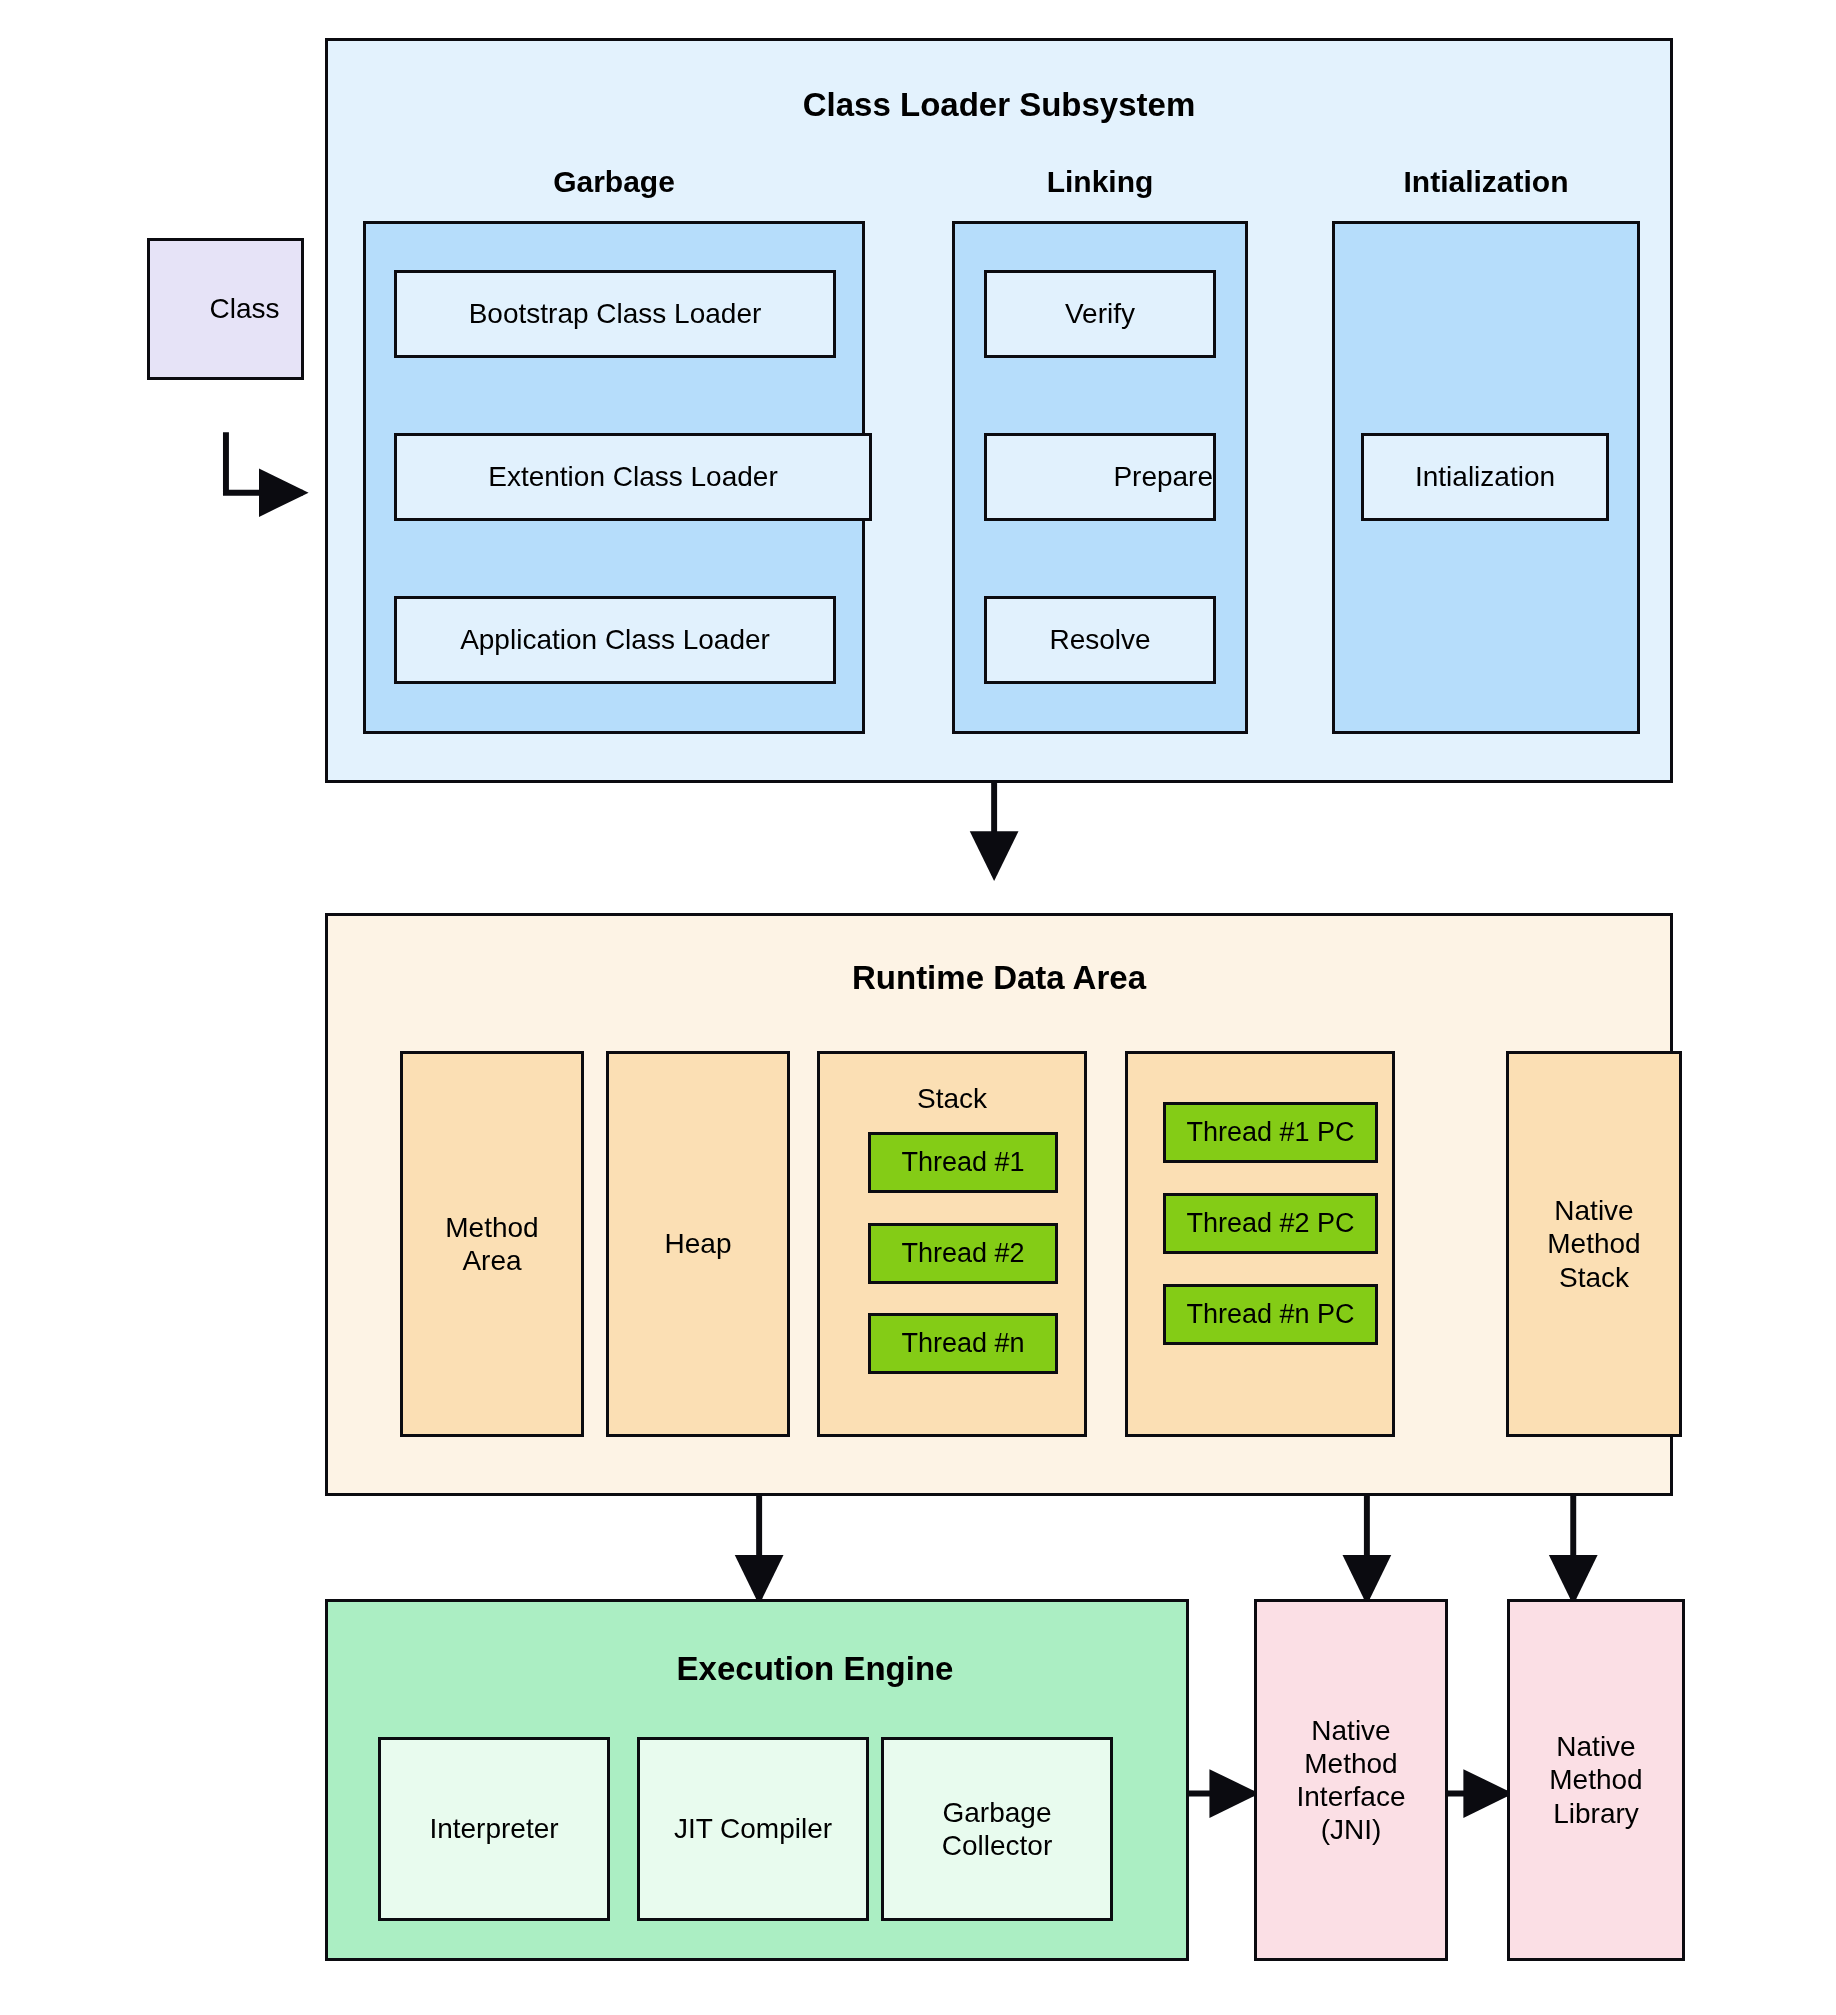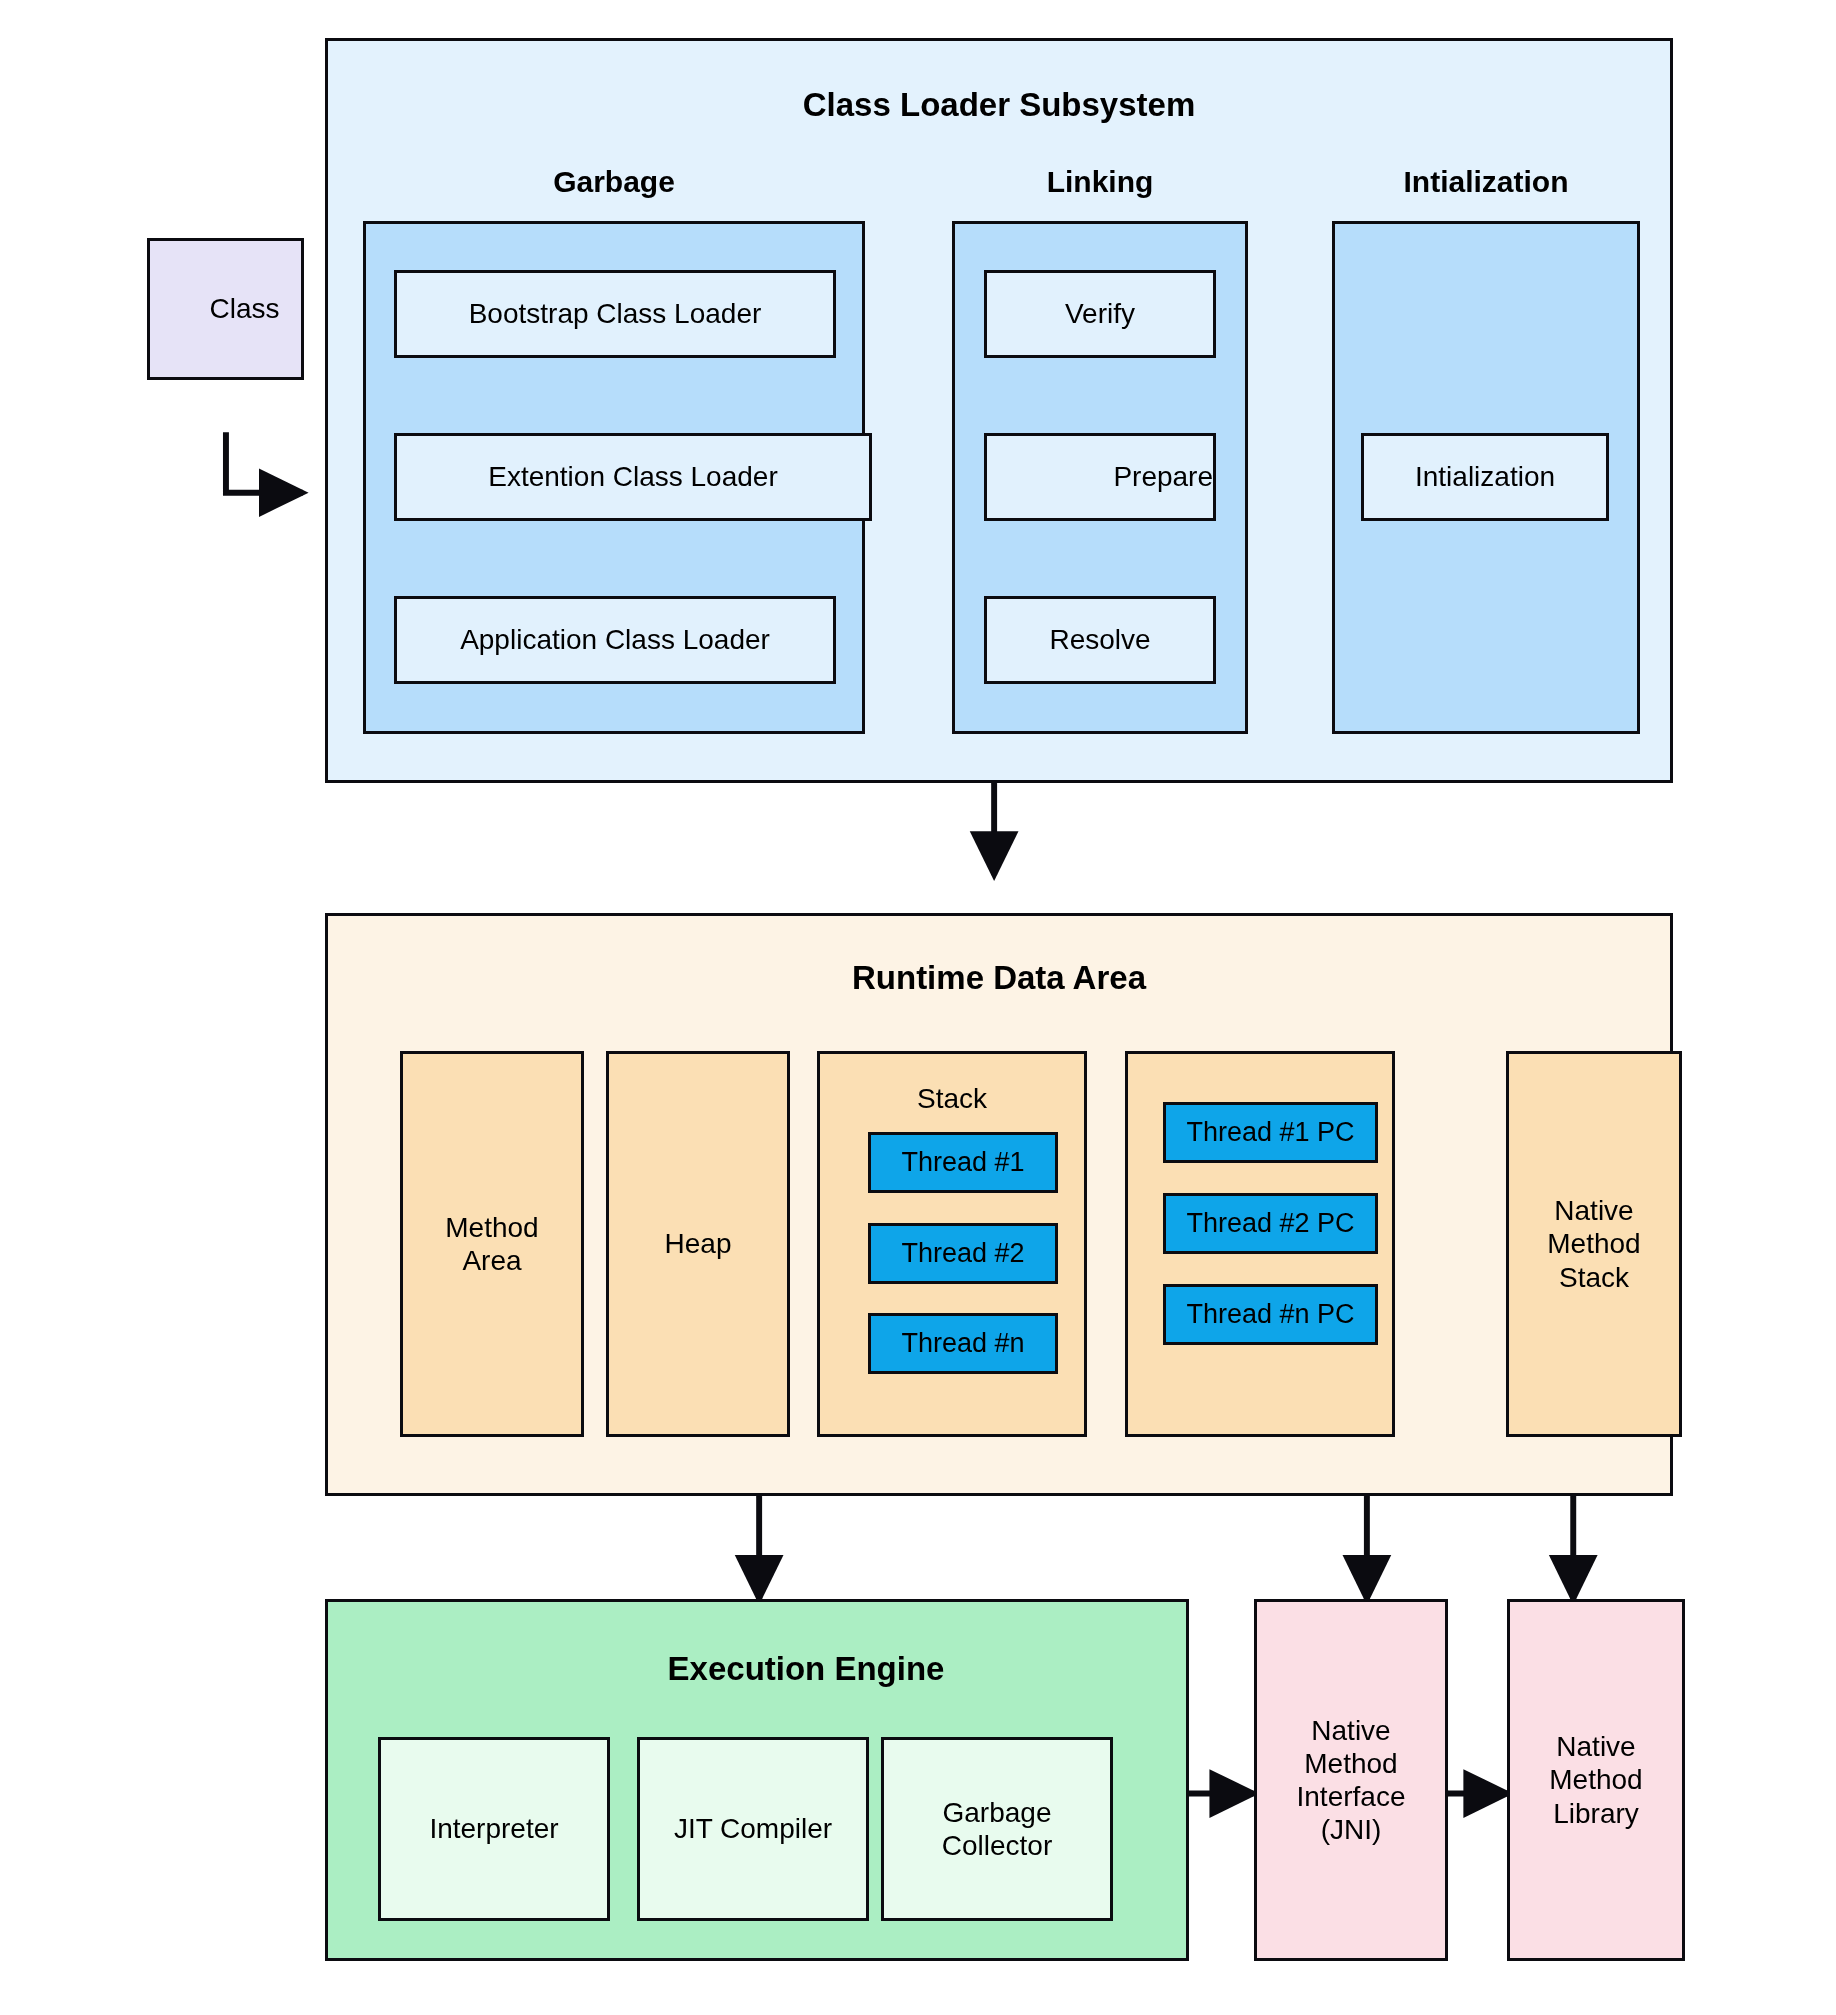--- a/index.html
+++ b/index.html
@@ -43,21 +43,21 @@
     white-space: nowrap;
   }
 
   
   .c-outer-blue   { background: #e3f2fd; }
   .c-mid-blue     { background: #b6ddfb; }
   .c-inner-blue   { background: #e1f1fd; }
   .c-lavender     { background: #e6e3f7; }
   .c-outer-orange { background: #fdf3e5; }
   .c-mid-orange   { background: #fbdfb4; }
-  .c-inner-orange { background: #0ea5e9; align-items: center; }
+  .c-inner-orange { background: #84cc16; align-items: center; }
   .c-outer-green  { background: #abeec3; }
   .c-inner-green  { background: #e8fbee; }
   .c-pink         { background: #fbdfe5; }
 
   
   .t-section   { font-size: 33px; font-weight: bold; }
   .t-sub       { font-size: 30px; font-weight: bold; }
   .t-node      { font-size: 28px; font-weight: normal; }
   .t-node-sm   { font-size: 27px; font-weight: normal; }
   .t-stack-hd  { font-size: 28px; font-weight: normal; }
@@ -221,21 +221,21 @@
   <div class="box c-inner-orange t-node-sm" style="left:1163px; top:1284px; width:215px; height:61px;">
     <span>Thread #n PC</span>
   </div>
 
   <div class="box c-mid-orange t-node" style="left:1506px; top:1051px; width:176px; height:386px;">
     <span style="display:block; max-width:113px;">Native Method Stack</span>
   </div>
 
   <div class="box c-outer-green" style="left:325px; top:1599px; width:864px; height:362px; display:block;"></div>
 
-  <div class="box-title t-section" style="left:316px; top:1650px; width:980px;">Execution Engine</div>
+  <div class="box-title t-section" style="left:325px; top:1650px; width:980px;">Execution Engine</div>
 
   <div class="box c-inner-green t-node" style="left:378px; top:1737px; width:232px; height:184px;">
     <span>Interpreter</span>
   </div>
 
   <div class="box c-inner-green t-node" style="left:637px; top:1737px; width:232px; height:184px;">
     <span>JIT Compiler</span>
   </div>
 
   <div class="box c-inner-green t-node" style="left:881px; top:1737px; width:232px; height:184px;">

